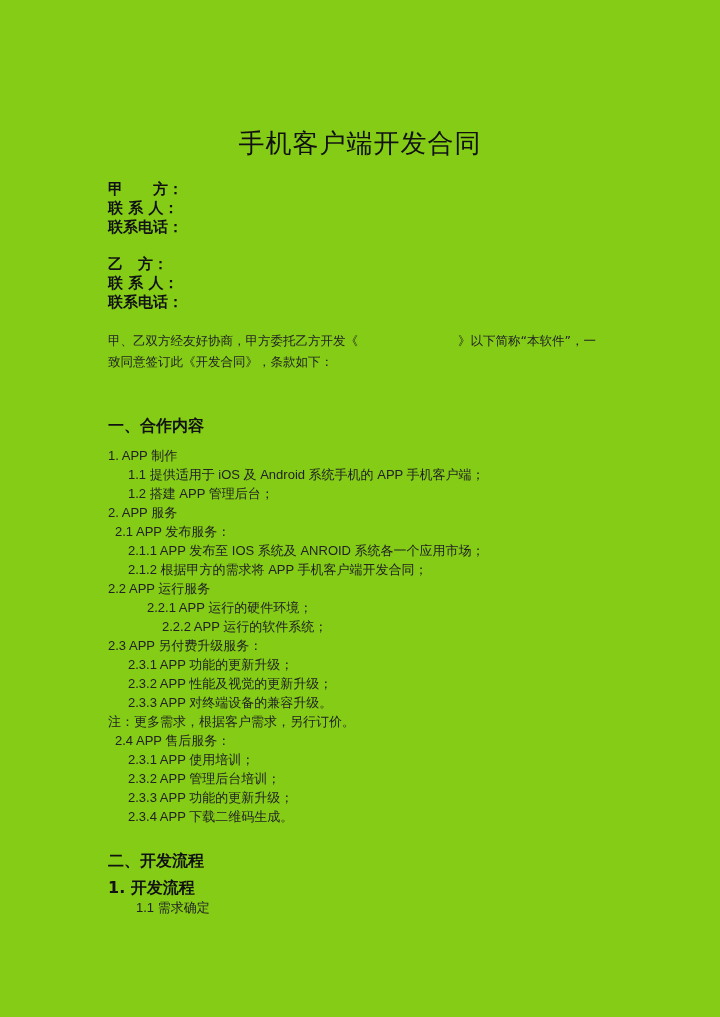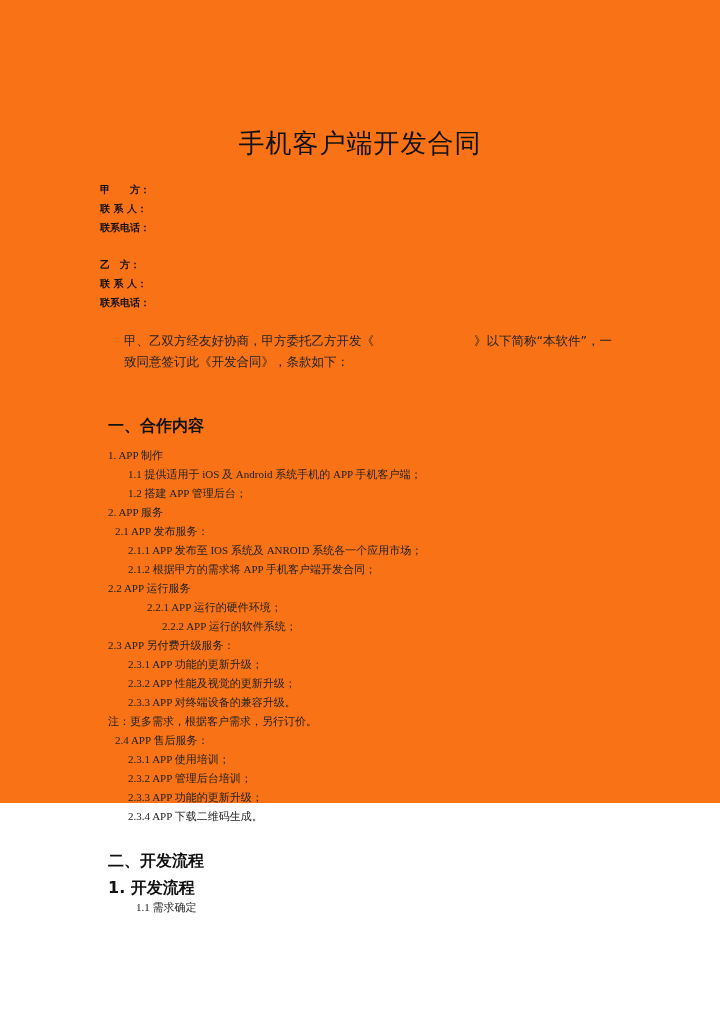--- a/index.html
+++ b/index.html
@@ -1,32 +1,32 @@
 <!DOCTYPE html>
 <html><head>
 <meta charset="utf-8">
 <style>
   html, body { margin: 0; padding: 0; background: #ffffff; }
   body {
     width: 720px; height: 1017px; position: relative; overflow: hidden;
     font-family: "DejaVu Sans", "Liberation Sans", sans-serif;
     color: #111111;
   }
-  .page { position: absolute; left: 0; top: 0; width: 720px; height: 803px; background: #f97316; }
+  .page { position: absolute; left: 0; top: 0; width: 720px; height: 1017px; background: #84cc16; }
   .abs { position: absolute; white-space: nowrap; }
   .title {
     left: 0; width: 720px; top: 126px; text-align: center;
     font-family: "DejaVu Serif", "Liberation Serif", serif;
     font-size: 26px; letter-spacing: 1px; color: #111;
   }
-  .party { left: 100px; font-size: 10px; font-weight: bold; line-height: 19px; }
-  .intro { left: 108px; font-size: 12.5px; line-height: 21px; color: #222; margin-left: 16px; }
+  .party { left: 108px; font-size: 15px; font-weight: bold; line-height: 19px; }
+  .intro { left: 108px; font-size: 12.5px; line-height: 21px; color: #222; }
   .intro .gap { display: inline-block; width: 100px; }
   .h1 { left: 108px; font-size: 16px; font-weight: bold; }
-  .item { font-size: 11px; line-height: 19px; color: #222; font-family: Liberation Serif, serif; }
+  .item { font-size: 13px; line-height: 19px; color: #222; font-family: Liberation Sans, sans-serif; }
   .h2 { left: 108px; font-size: 16px; font-weight: bold; }
 </style>
 </head>
 <body>
 
 <div class="page">
 
   <div class="abs title">手机客户端开发合同</div>
 
   <div>

